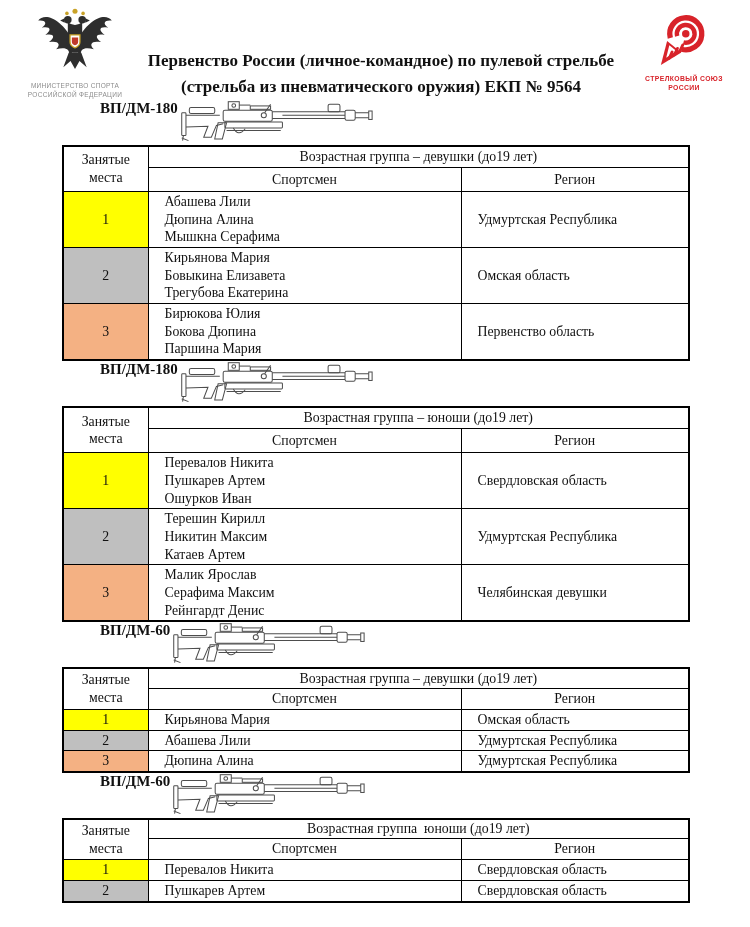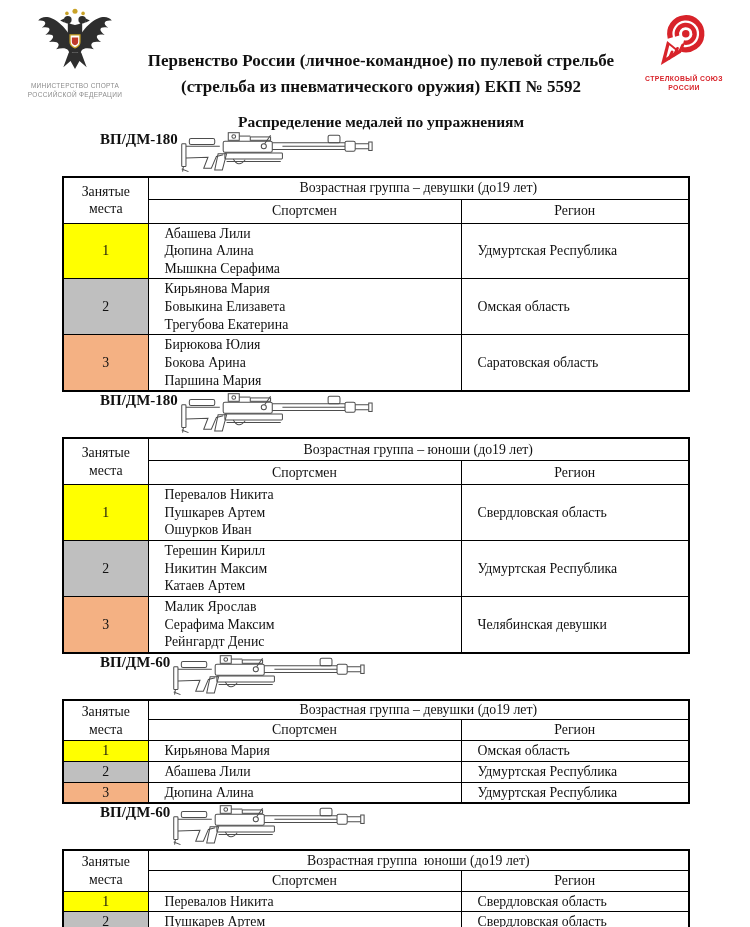--- a/index.html
+++ b/index.html
@@ -102,23 +102,22 @@
       </svg>
       <div class="logo-caption gray">
         <div>МИНИСТЕРСТВО СПОРТА</div>
         <div>РОССИЙСКОЙ ФЕДЕРАЦИИ</div>
       </div>
     </div>
 
     <div class="title-block">
       <h1 class="doc-title">
         <span>Первенство России (личное-командное) по пулевой стрельбе</span><br>
-        <span>(стрельба из пневматического оружия) ЕКП № 5592</span>
+        <span>(стрельба из пневматического оружия) ЕКП № 9564</span>
       </h1>
-      <div class="doc-subtitle">Распределение медалей по упражнениям</div>
     </div>
 
     <div class="logo-block right">
       <svg width="64" height="60" viewBox="0 0 72 66">
         <g fill="none" stroke="#d8232a">
           <path d="M 20.6 30.7 A 18 18 0 1 1 33.3 43.4" stroke-width="6"></path>
           <path d="M 28.3 28.6 A 10 10 0 1 1 35.4 35.7" stroke-width="5"></path>
         </g>
         <circle cx="38" cy="26" r="4.2" fill="#d8232a"></circle>
         <path d="M17 34 L10 61 L33 47 Z" fill="#d8232a"></path>
@@ -169,23 +168,23 @@
       <tr>
         <td class="place p2 row">2</td>
         <td class="ath prewrap row">Кирьянова Мария
 Бовыкина Елизавета
 Трегубова Екатерина</td>
         <td class="reg row">Омская область</td>
       </tr>
       <tr>
         <td class="place p3 row">3</td>
         <td class="ath prewrap row">Бирюкова Юлия
-Бокова Арина
+Бокова Дюпина
 Паршина Мария</td>
-        <td class="reg row">Саратовская область</td>
+        <td class="reg row">Первенство область</td>
       </tr>
     </tbody>
       </table>
   </div>
 
   <div class="section">
     <div class="section-head">
       <span class="exercise-label">ВП/ДМ-180</span>
       <svg class="rifle" viewBox="0 0 230 52">
           <use href="#rifle-art"></use>

